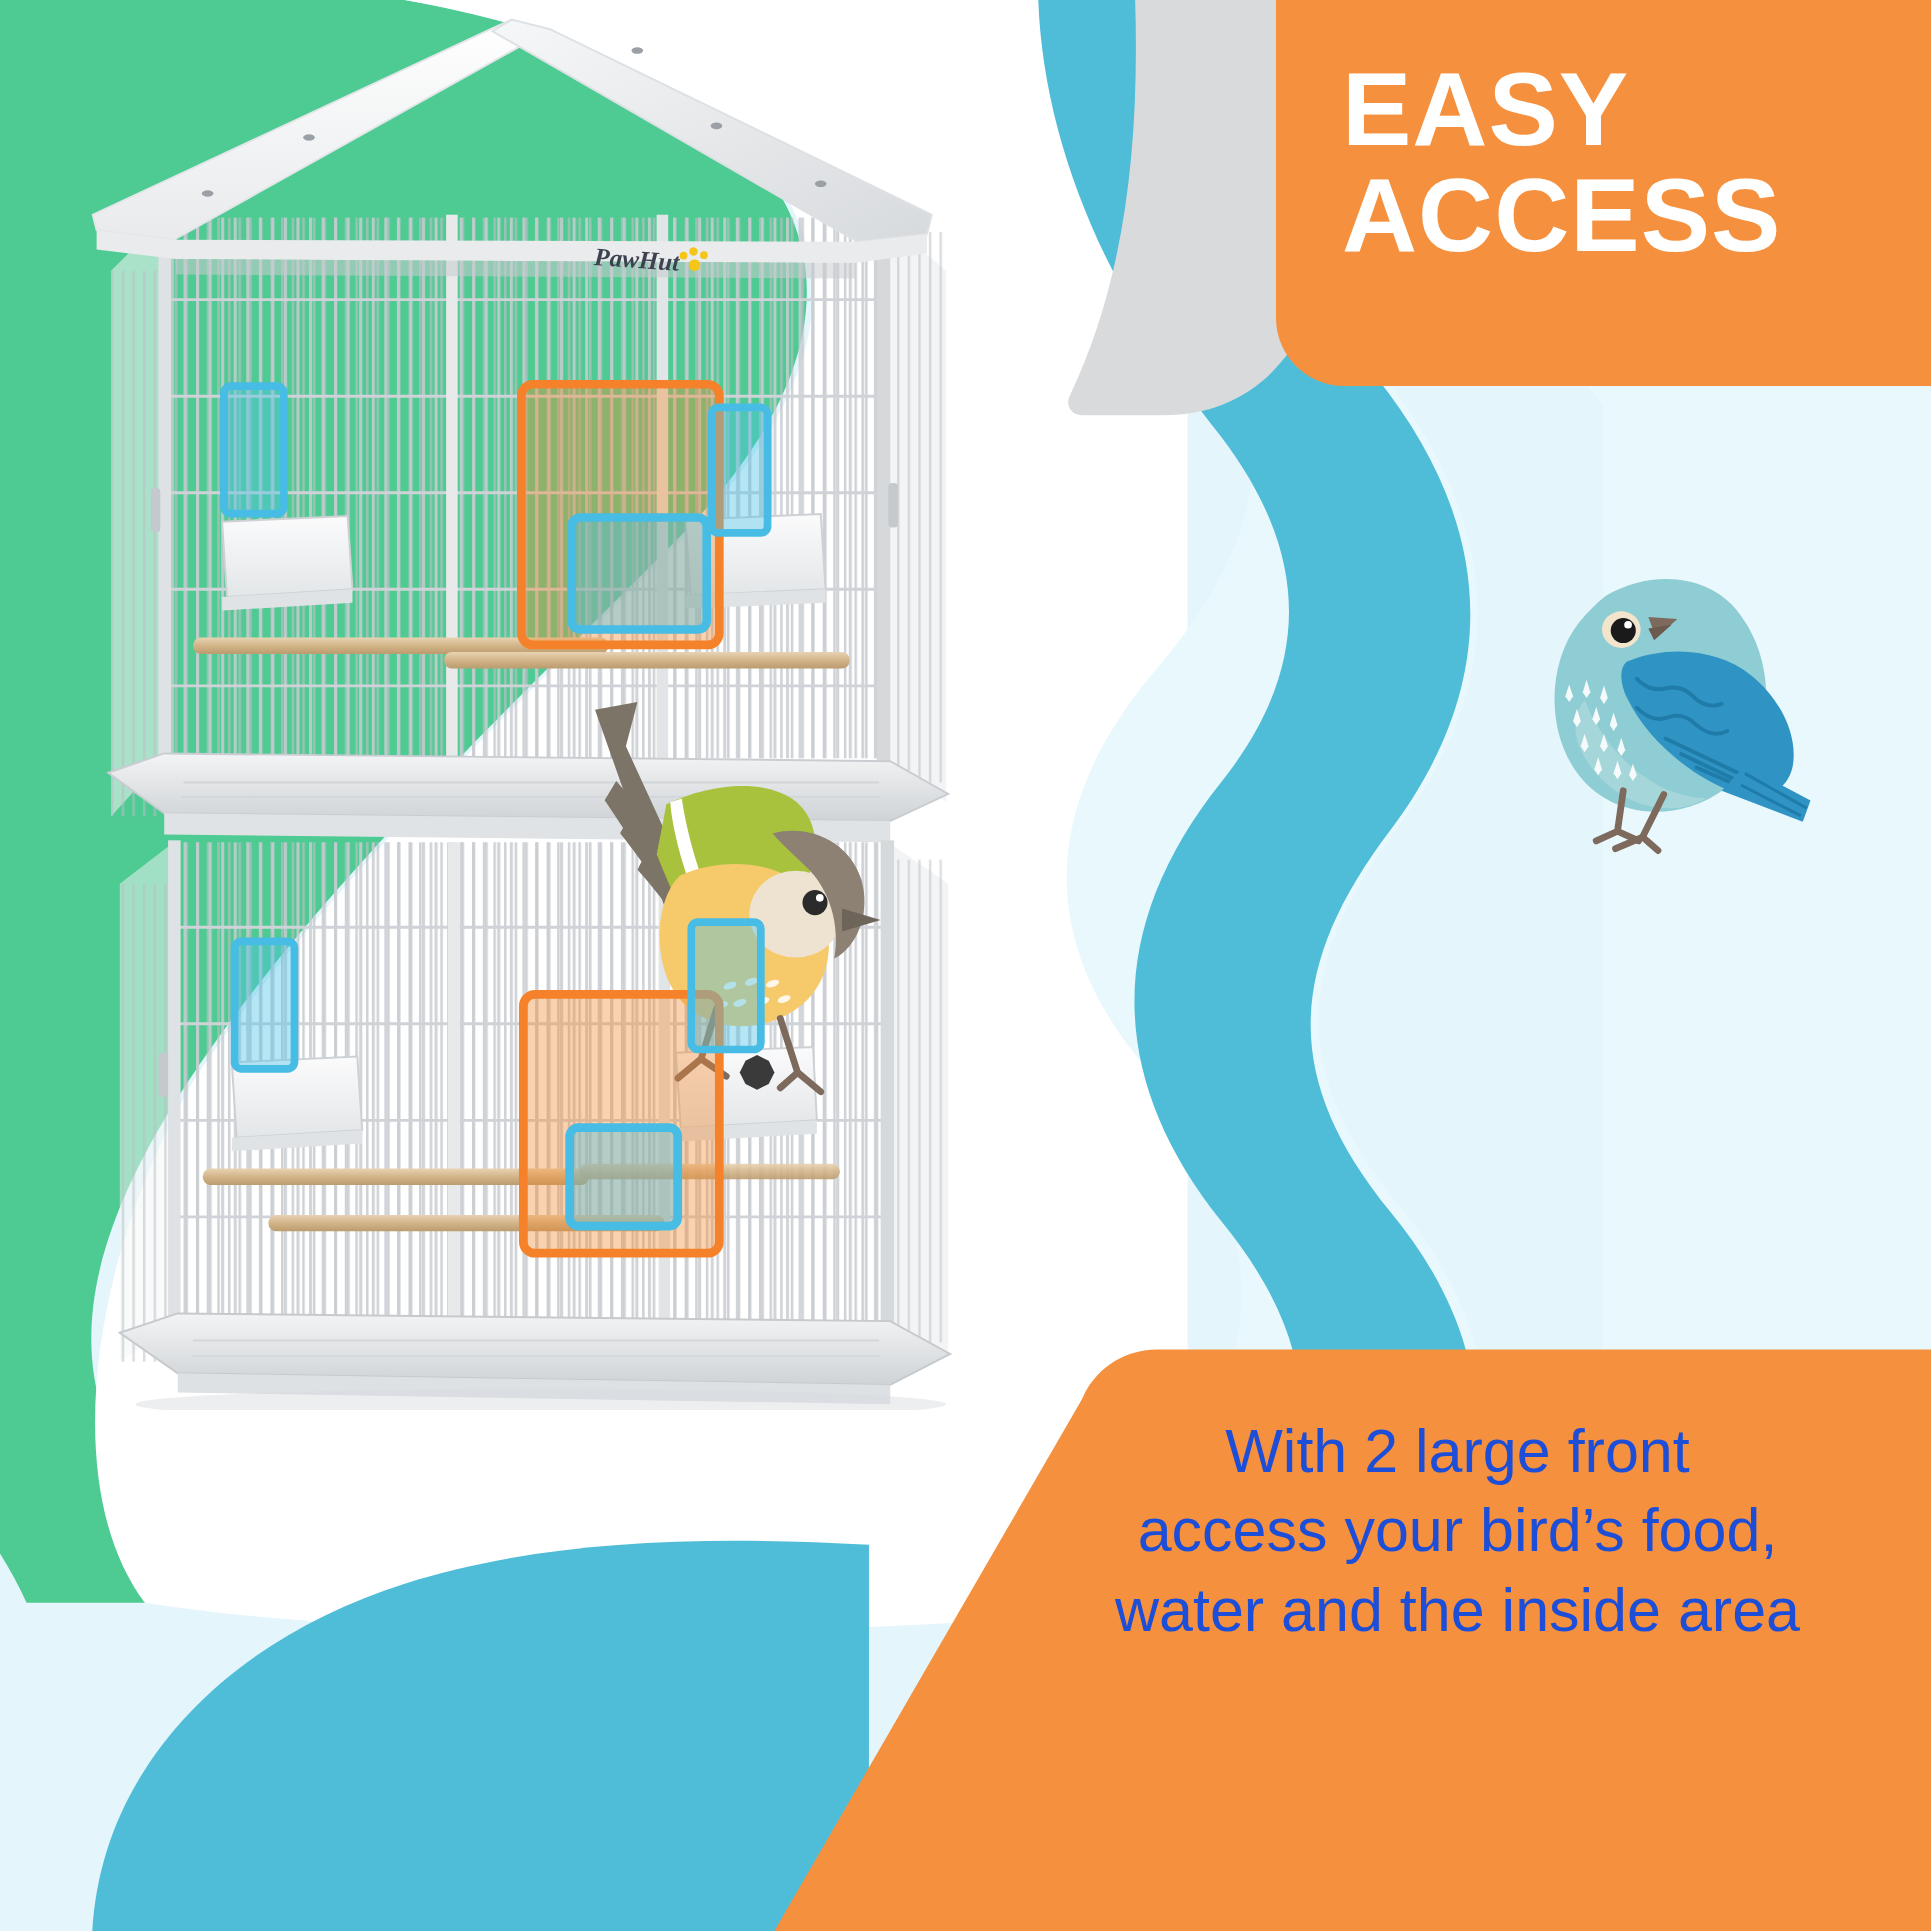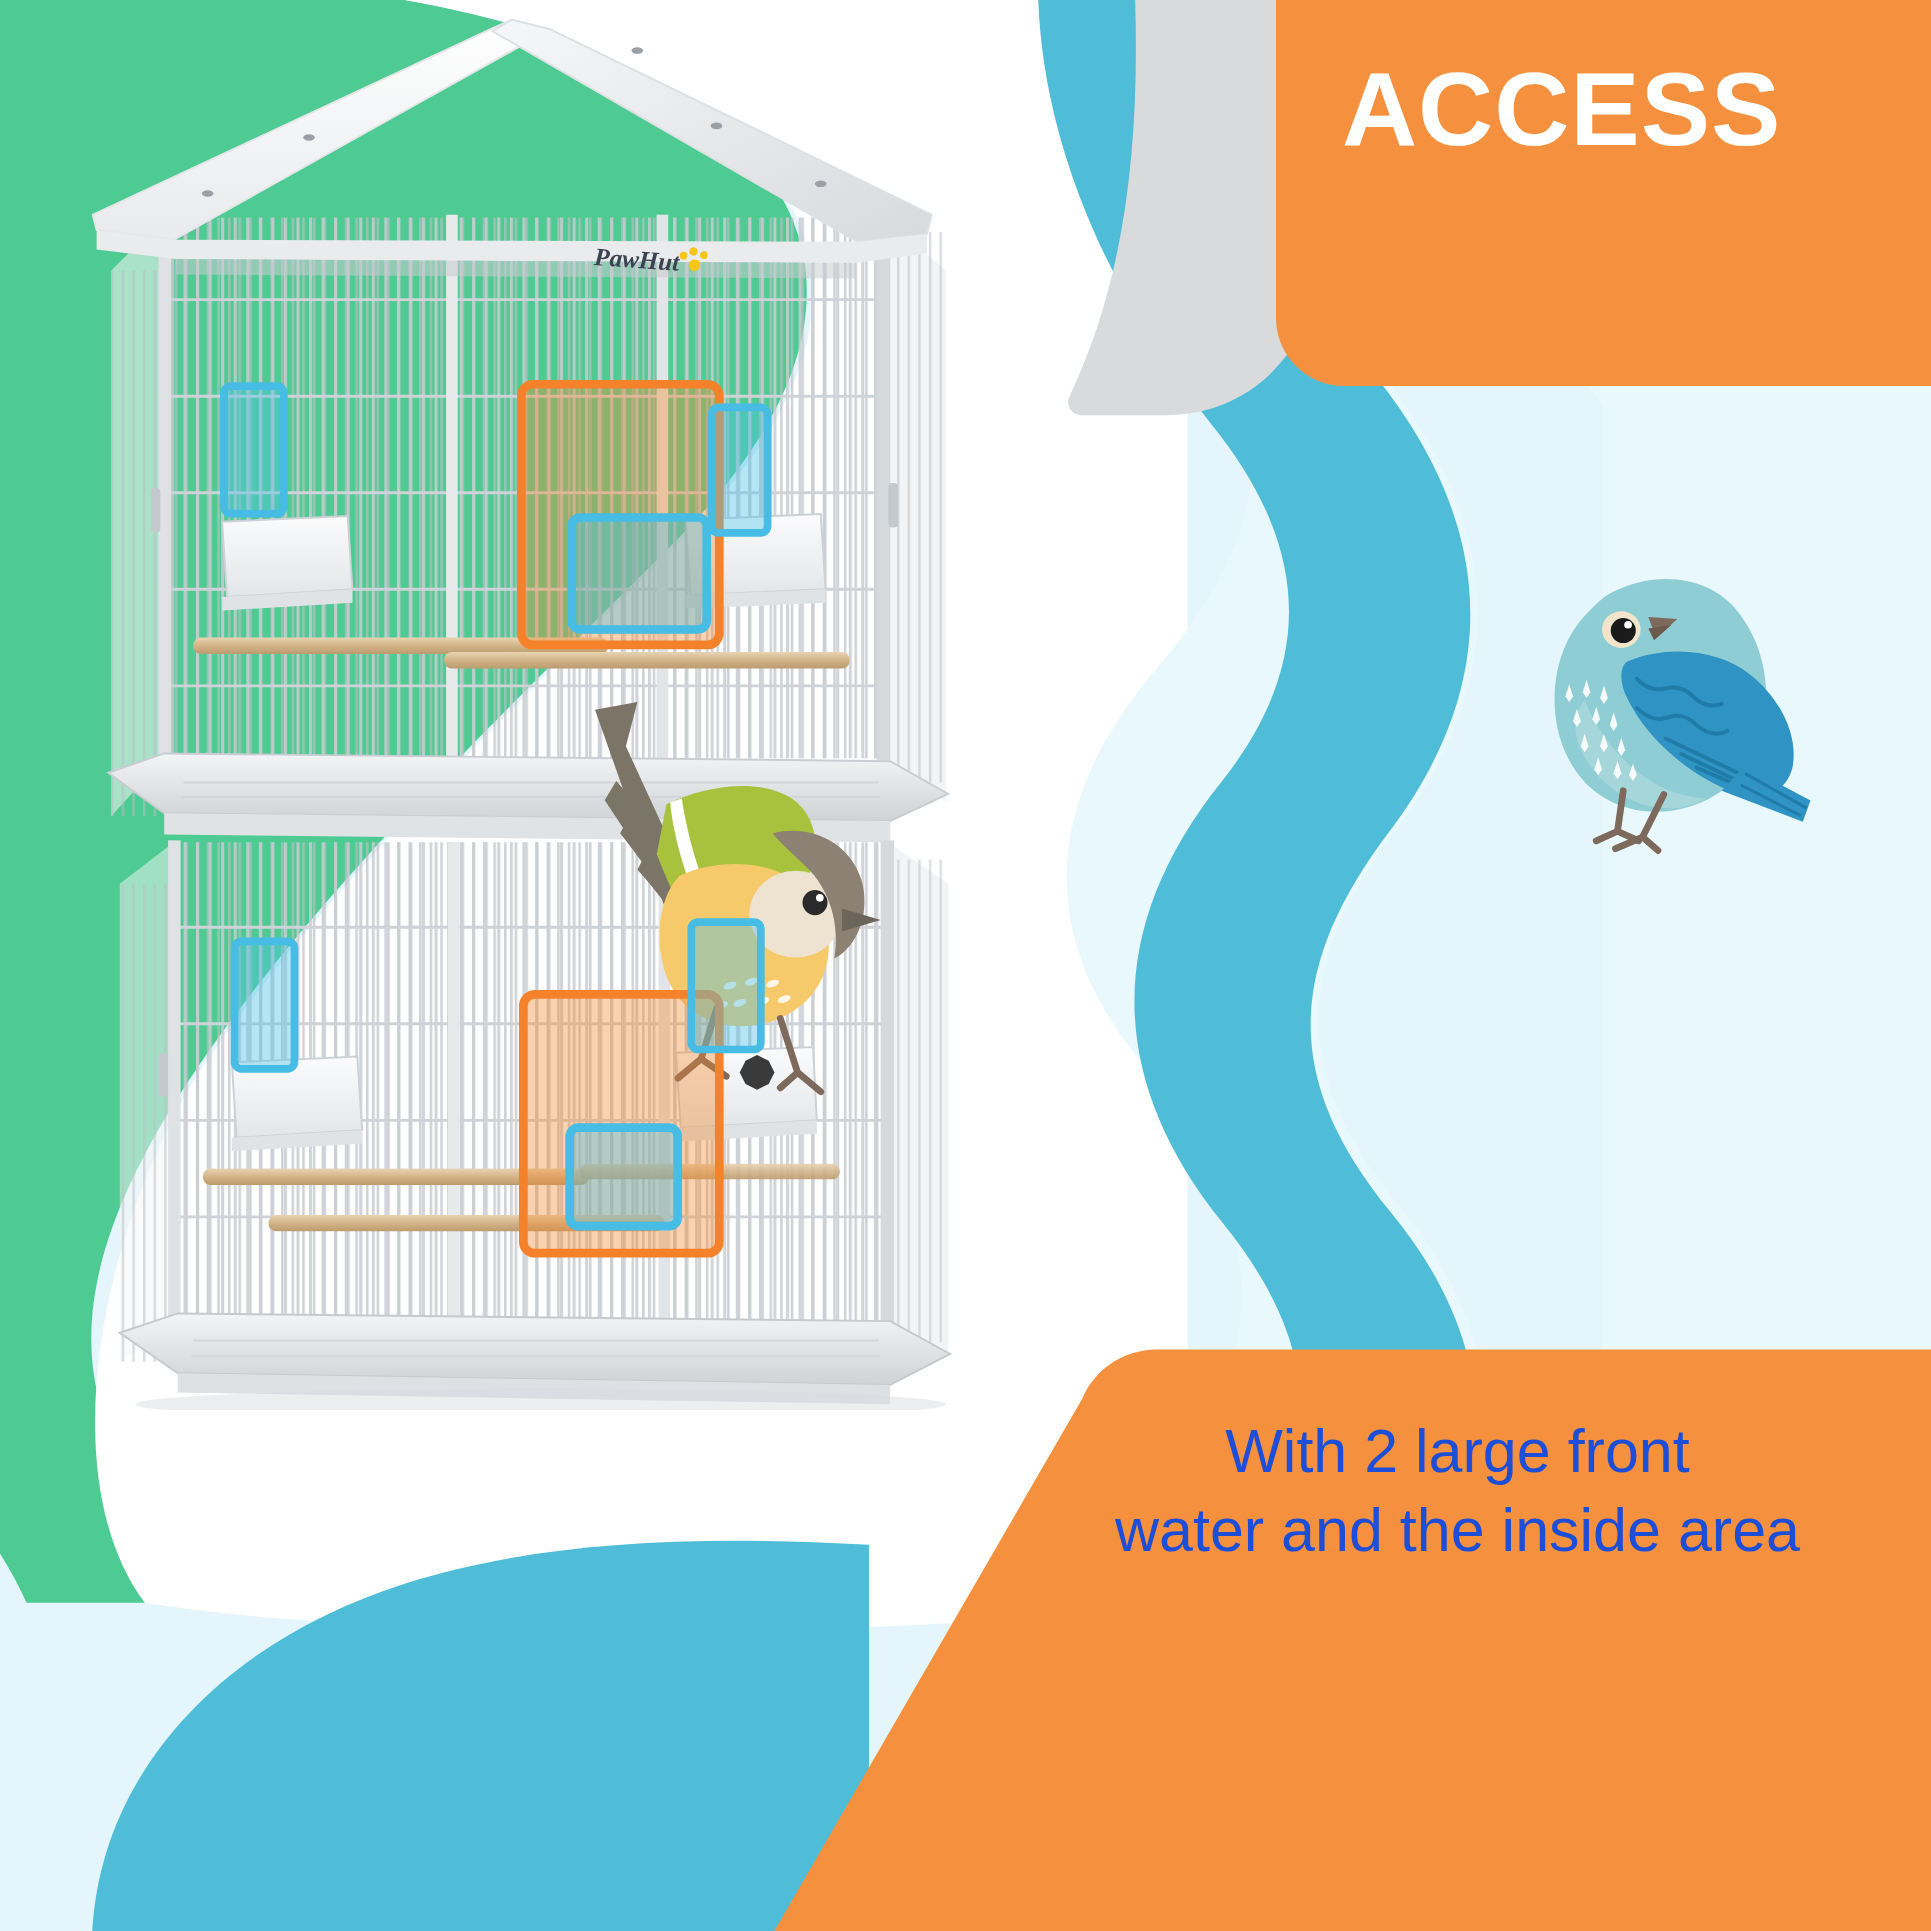--- a/index.html
+++ b/index.html
@@ -391,27 +391,29 @@
     <g stroke="#7d6a5c" stroke-width="7" fill="none" stroke-linecap="round" stroke-linejoin="round">
       <path d="M136 244 L130 286 L108 296"></path>
       <path d="M130 286 L152 296"></path>
       <path d="M178 248 L156 292 L128 304"></path>
       <path d="M156 292 L172 306"></path>
     </g>
   </svg>
 
   <div id="headline-panel" class="abs" style="--orange:#f5913e"></div>
   <div id="headline-text" class="abs">
+    <span class="l1">EASY</span>
     <span class="l2">ACCESS</span>
   </div>
 
   <svg id="body-panel" class="abs" viewBox="0 0 1260 640">
     <path fill="#f5913e" d="M330 70 C342 40 372 18 408 18 L1222 18
          C1244 18 1262 36 1262 58 L1262 660 L28 660
          C10 660 0 646 6 630 Z"></path>
   </svg>
   <div id="body-text" class="abs">
     <span>With 2 large front</span>
+    <span>access your bird’s food,</span>
     <span>water and the inside area</span>
   </div>
 
 </div>
 
 
 </body></html>

